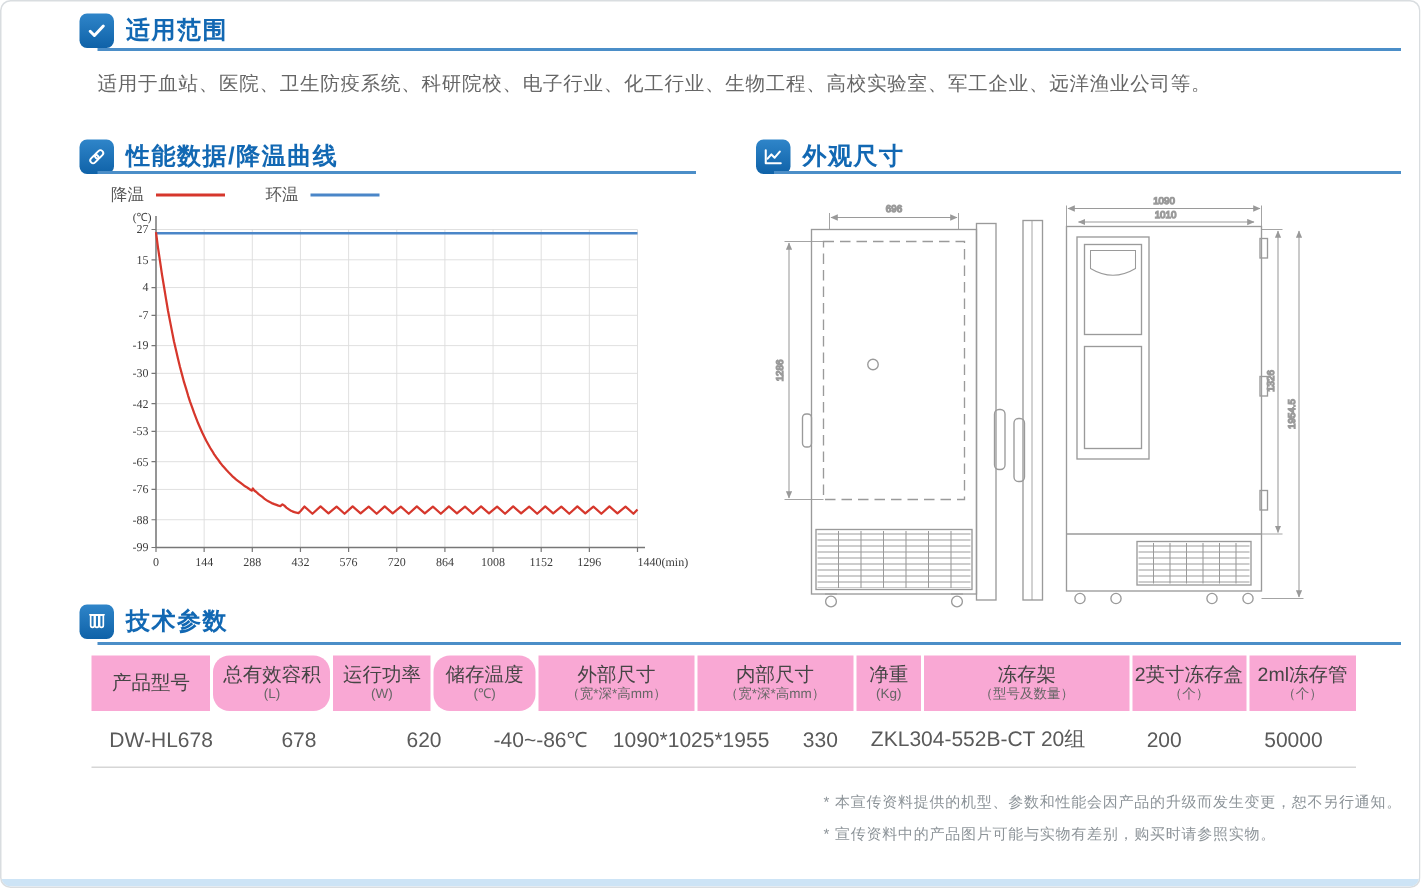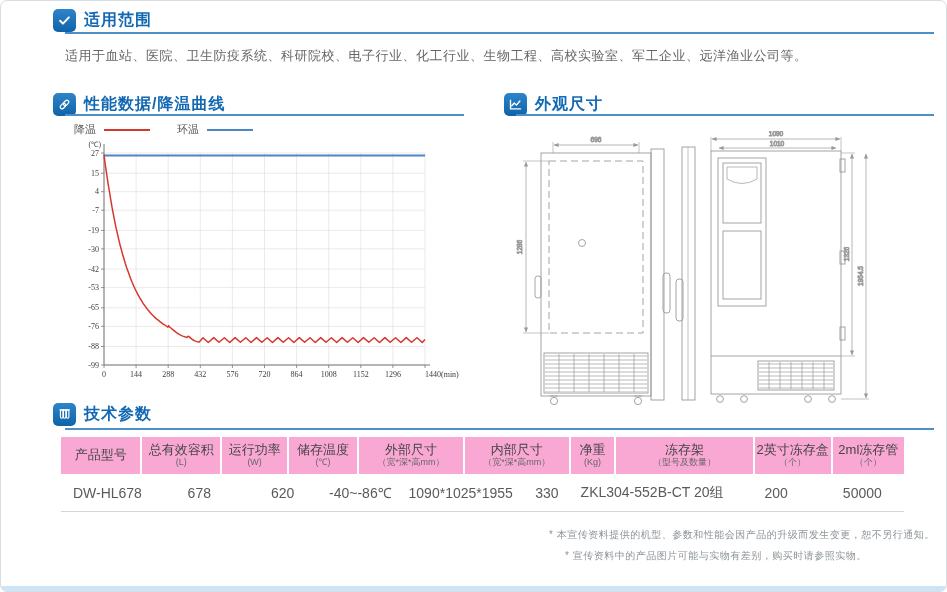--- a/index.html
+++ b/index.html
@@ -15,21 +15,21 @@
   .footnote{position:absolute;left:548px;font-size:10px;color:#8d9499;letter-spacing:.5px;}
   .bottom-bar{position:absolute;left:0;bottom:0;width:100%;height:5px;background:#cde4f6;}
   
   .spec-table{position:absolute;left:60px;top:436px;width:843px;}
   .spec-head{display:flex;gap:2px;}
   .spec-row{display:flex;gap:0;border-bottom:1px solid #d6d6d6;}
   .h-cell{background:#f9a8d4;height:37px;display:flex;flex-direction:column;justify-content:center;align-items:center;line-height:1.1;}
   .h-label{font-size:13px;color:#454545;}
   .h-unit{font-size:9px;color:#666;margin-top:1px;}
   .b-cell{height:37px;display:flex;justify-content:center;align-items:center;font-size:14px;color:#5a5a5a;}
-  .c0{flex:98 0 0;} .c1{flex:96 0 0;} .c2{flex:80 0 0;} .c3{flex:84 0 0;}
+  .c0{flex:98 0 0;} .c1{flex:96 0 0;border-radius:11px;} .c2{flex:80 0 0;} .c3{flex:84 0 0;border-radius:11px;}
   .c4{flex:128 0 0;} .c5{flex:128 0 0;} .c6{flex:54 0 0;} .c7{flex:168 0 0;}
   .c8{flex:94 0 0;} .c9{flex:88 0 0;}
   svg text{font-family:"Liberation Serif",serif;}
   .dimtxt{font-family:"Liberation Sans",sans-serif;font-size:6.5px;fill:#999;}
 </style>
 </head>
 <body>
 
 <div class="page">
 
@@ -298,16 +298,16 @@
       <div class="b-cell c3">-40~-86℃</div>
       <div class="b-cell c4">1090*1025*1955</div>
       <div class="b-cell c6">330</div>
       <div class="b-cell c7">ZKL304-552B-CT 20组</div>
       <div class="b-cell c8">200</div>
       <div class="b-cell c9">50000</div>
     </div>
   </div>
 
   <div class="footnote" style="top:527px;">* 本宣传资料提供的机型、参数和性能会因产品的升级而发生变更，恕不另行通知。</div>
-  <div class="footnote" style="top:548px;margin-left:16px;">* 宣传资料中的产品图片可能与实物有差别，购买时请参照实物。</div>
+  <div class="footnote" style="top:548px;">* 宣传资料中的产品图片可能与实物有差别，购买时请参照实物。</div>
 
   <div class="bottom-bar"></div>
 </div>
 
 </body></html>

